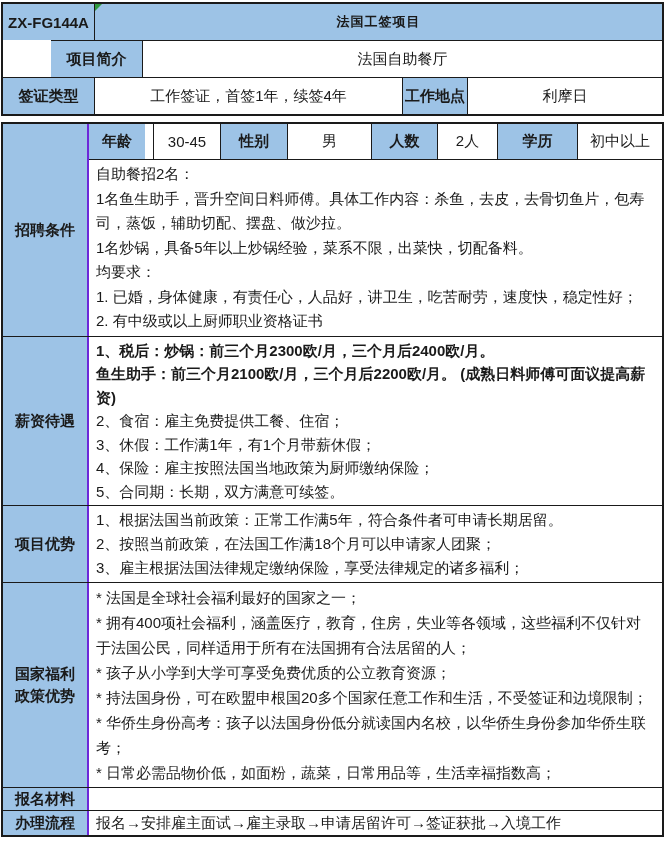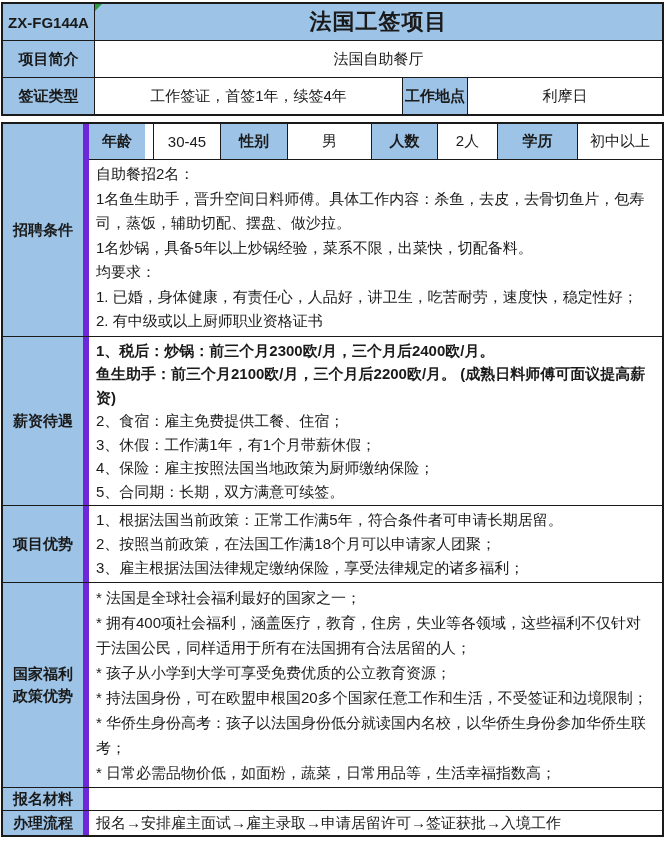--- a/index.html
+++ b/index.html
@@ -28,47 +28,47 @@
   .t-cell {
     display: flex; align-items: center; justify-content: center;
     border-left: 1px solid #1a1a1a;
     text-align: right;
     overflow: hidden;
   }
   .t-cell:first-child { border-left: none; }
   .blue { background: #9dc3e6; }
   .bold { font-weight: bold; }
   .r1 { height: 36px; position: relative; }
-  .r2 { height: 37px; }
+  .r2 { height: 37px; margin-left: 48px; }
   .r3 { height: 37px; }
   .w-label { width: 91px; flex: none; }
   .w-rest { flex: 1; }
   .w-visa { width: 308px; flex: none; }
   .w-loc { width: 65px; flex: none; }
-  .title-cell { font-size: 22px; letter-spacing: 1px; }
+  .title-cell { font-size: 13px; letter-spacing: 1px; }
   .green-tri {
     position: absolute;
     left: 92px; top: 0;
     width: 0; height: 0;
     border-top: 7px solid #2e9a3f;
     border-right: 7px solid transparent;
   }
   
   .main-table {
     position: absolute;
     left: 1px; top: 122px;
     width: 663px;
     border: 2px solid #1a1a1a;
   }
   .m-row { display: flex; border-top: 1px solid #1a1a1a; }
   .m-row:first-child { border-top: none; }
   .m-label {
     width: 86px; flex: none;
     background: #9dc3e6;
-    border-right: 6px solid #6d28d9;
+    border-right: 2px solid #6d28d9;
     display: flex; align-items: center; justify-content: center;
     font-weight: bold;
     text-align: center;
     white-space: pre-line;
     line-height: 22px;
   }
   .m-content { flex: 1; display: flex; flex-direction: column; min-width: 0; }
   
   .spec-row {
     display: flex;

